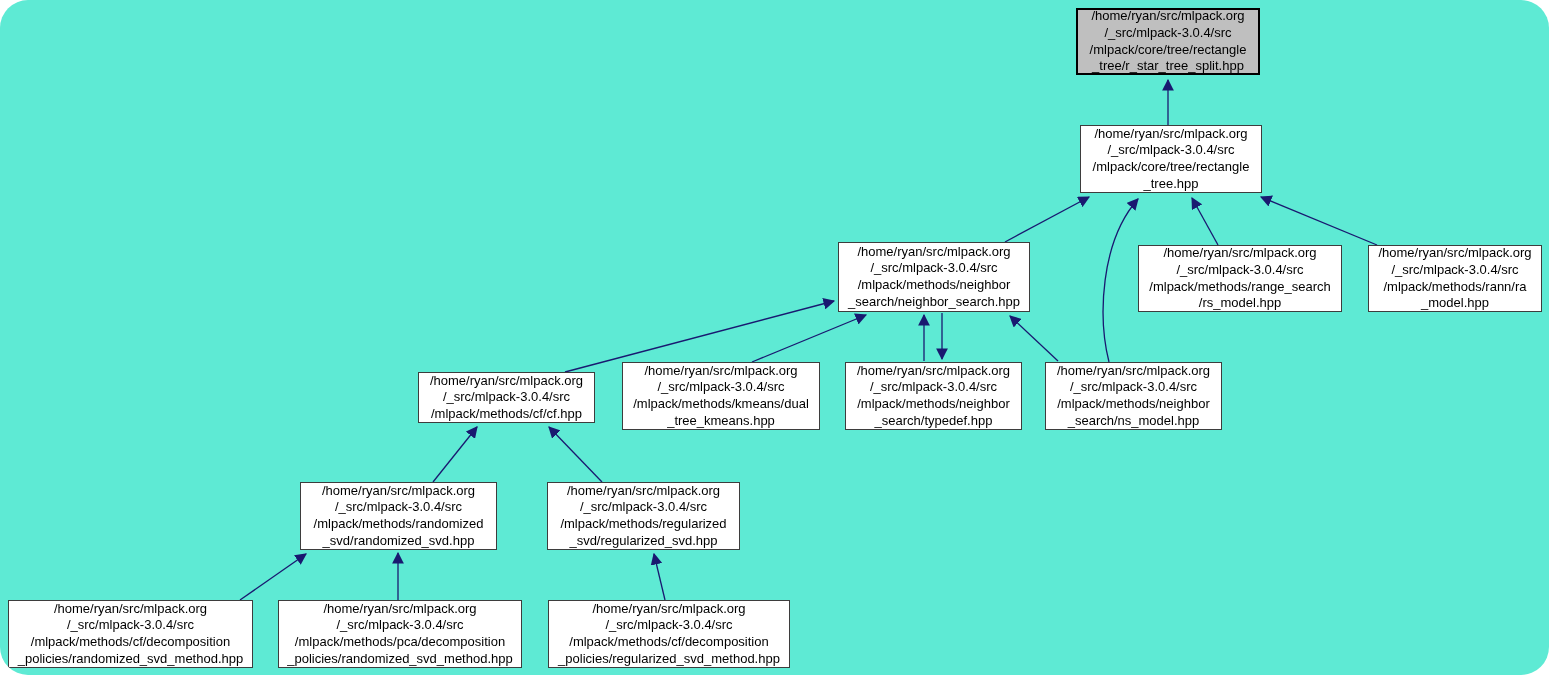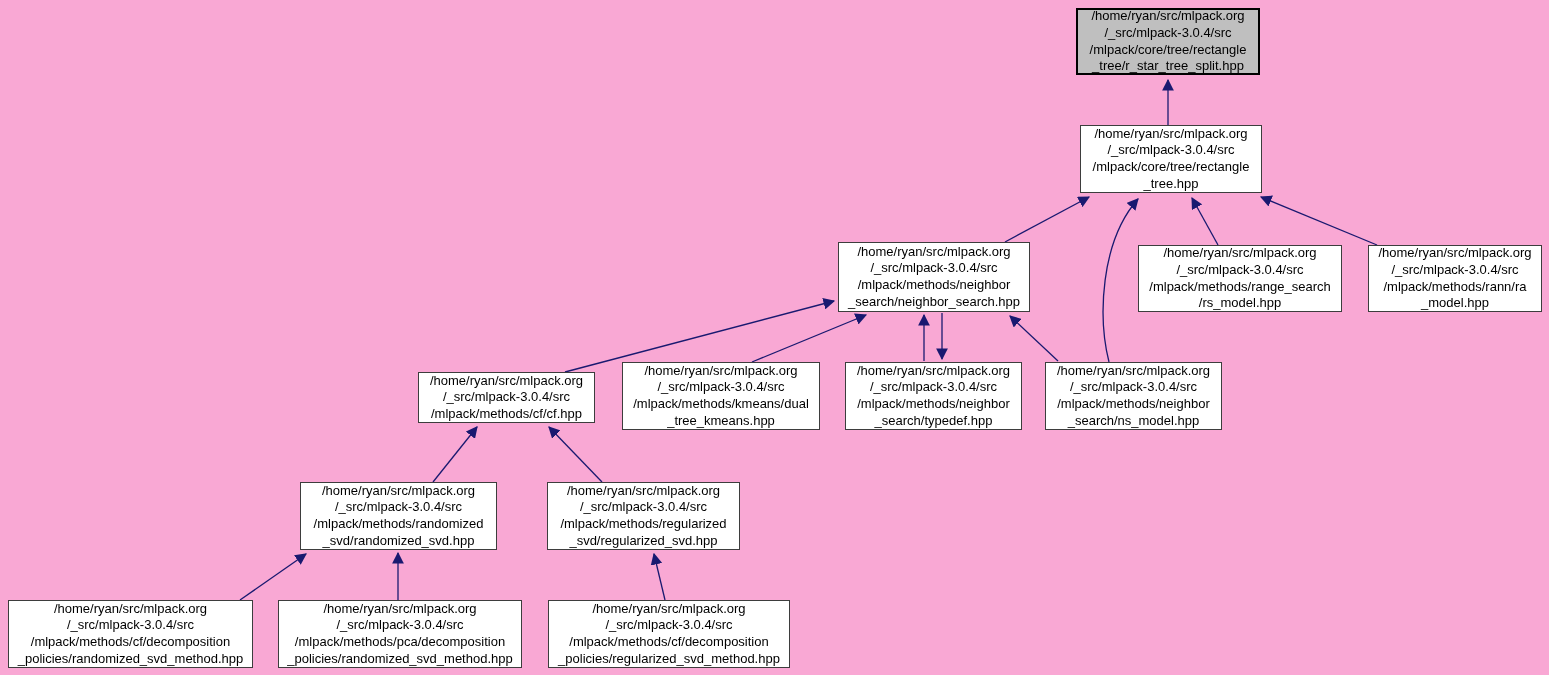--- a/index.html
+++ b/index.html
@@ -1,21 +1,22 @@
 <!DOCTYPE html>
 <html><head>
 <meta charset="utf-8">
 <style>
   html,body{margin:0;padding:0;background:#ffffff;}
   #canvas{
     position:relative;
     width:1549px;height:675px;
-    background:#f9a8d4;
+    background:#5eead4;
     font-family:"Liberation Sans", sans-serif;
     overflow:hidden;
+    border-radius:28px;
   }
   #edges{
     position:absolute;left:0;top:0;width:1549px;height:675px;
     pointer-events:none;z-index:1;
   }
   .node{
     position:absolute;z-index:2;
     box-sizing:border-box;
     background:#ffffff;
     border:1.5px solid #3d3d3d;

